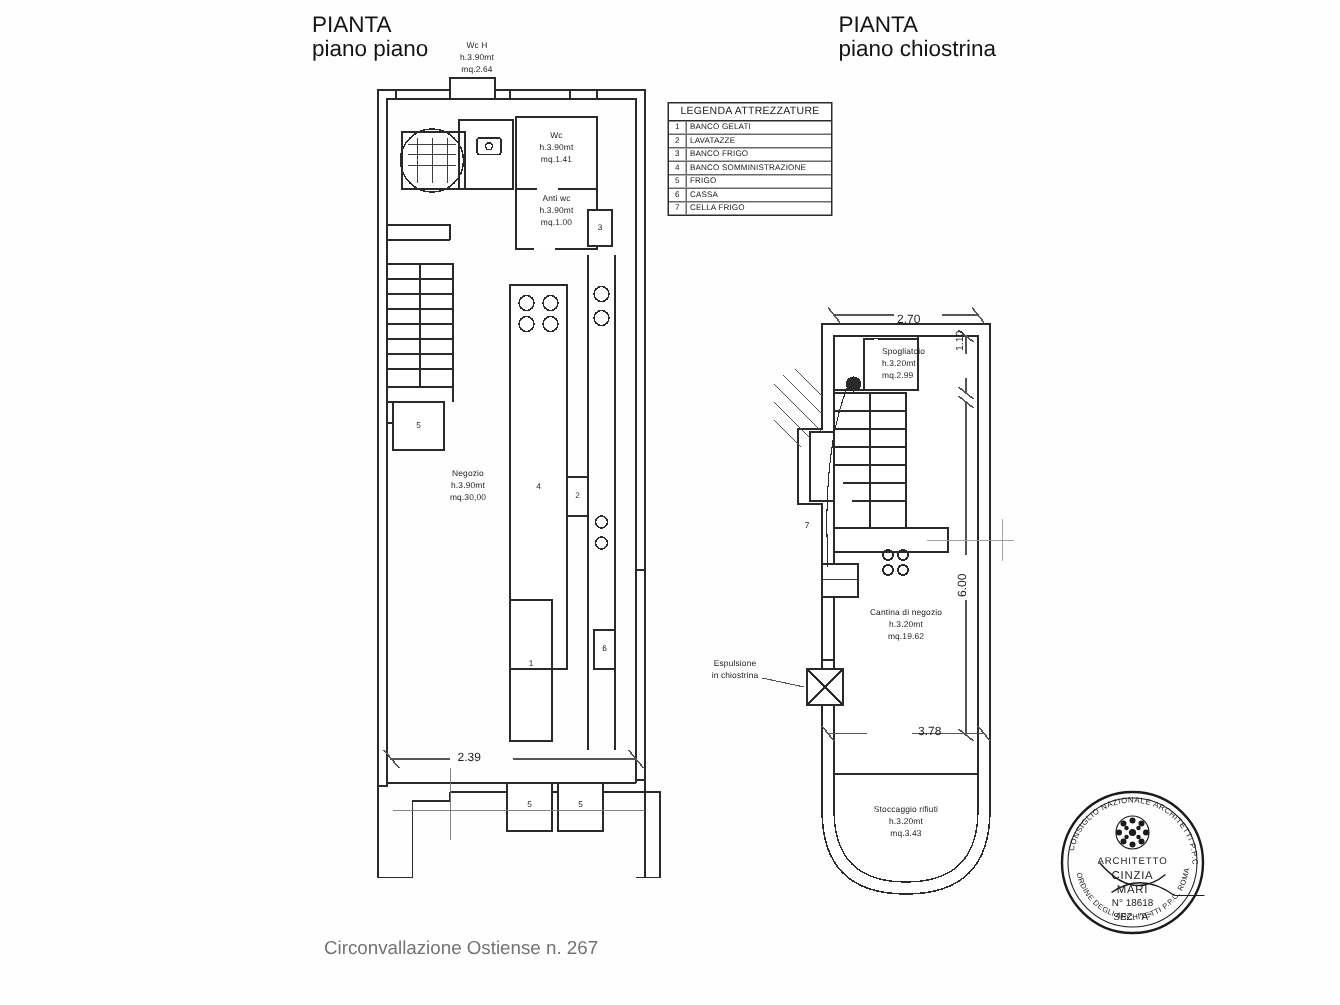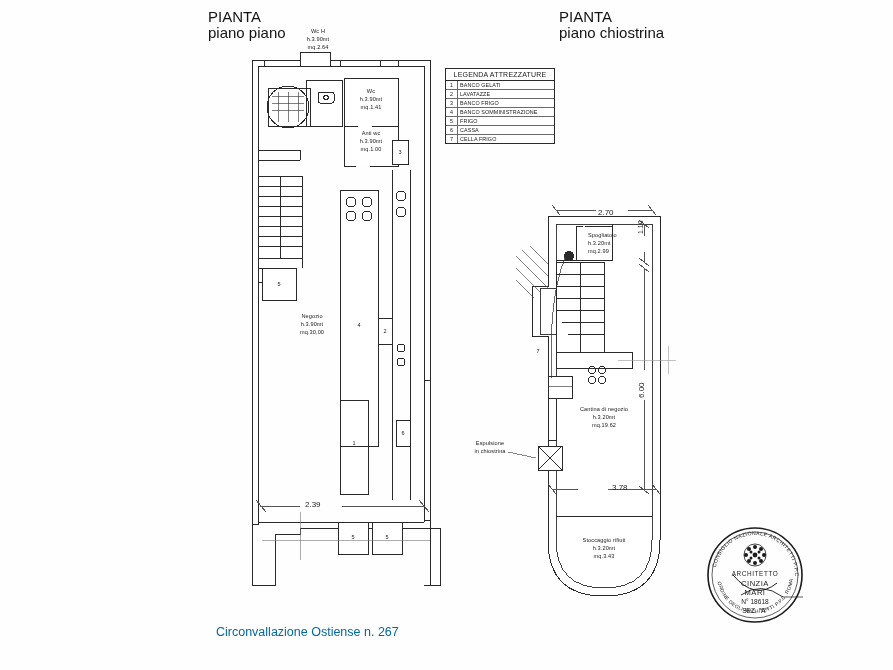--- a/index.html
+++ b/index.html
@@ -9,21 +9,21 @@
 
   
   .logo{position:absolute;left:4px;top:4px;width:118px;height:118px;}
   .logo svg{display:block;}
 
   
   .t{position:absolute;white-space:pre;line-height:1.18;}
   .title{font-size:15px;color:#141414;}
   .tiny{font-size:5.6px;color:#1c1c1c;text-align:center;letter-spacing:.1px;}
   .dim{font-size:8px;color:#222;}
-  .caption{font-size:12.5px;color:#0369a1;}
+  .caption{font-size:12.5px;color:#737373;}
   .num{font-size:5.5px;color:#222;text-align:center;}
 
   
   .legend{position:absolute;left:445px;top:68px;width:108px;
           border:1px solid #2b2b2b;background:#fff;}
   .legend-title{font-size:7px;text-align:center;padding:2px 0 2px 0;
                 border-bottom:1px solid #2b2b2b;letter-spacing:.2px;}
   .legend-row{display:flex;border-bottom:1px solid #6a6a6a;height:8px;}
   .legend-row:last-child{border-bottom:none;}
   .legend-n{width:11px;font-size:5.4px;text-align:center;

